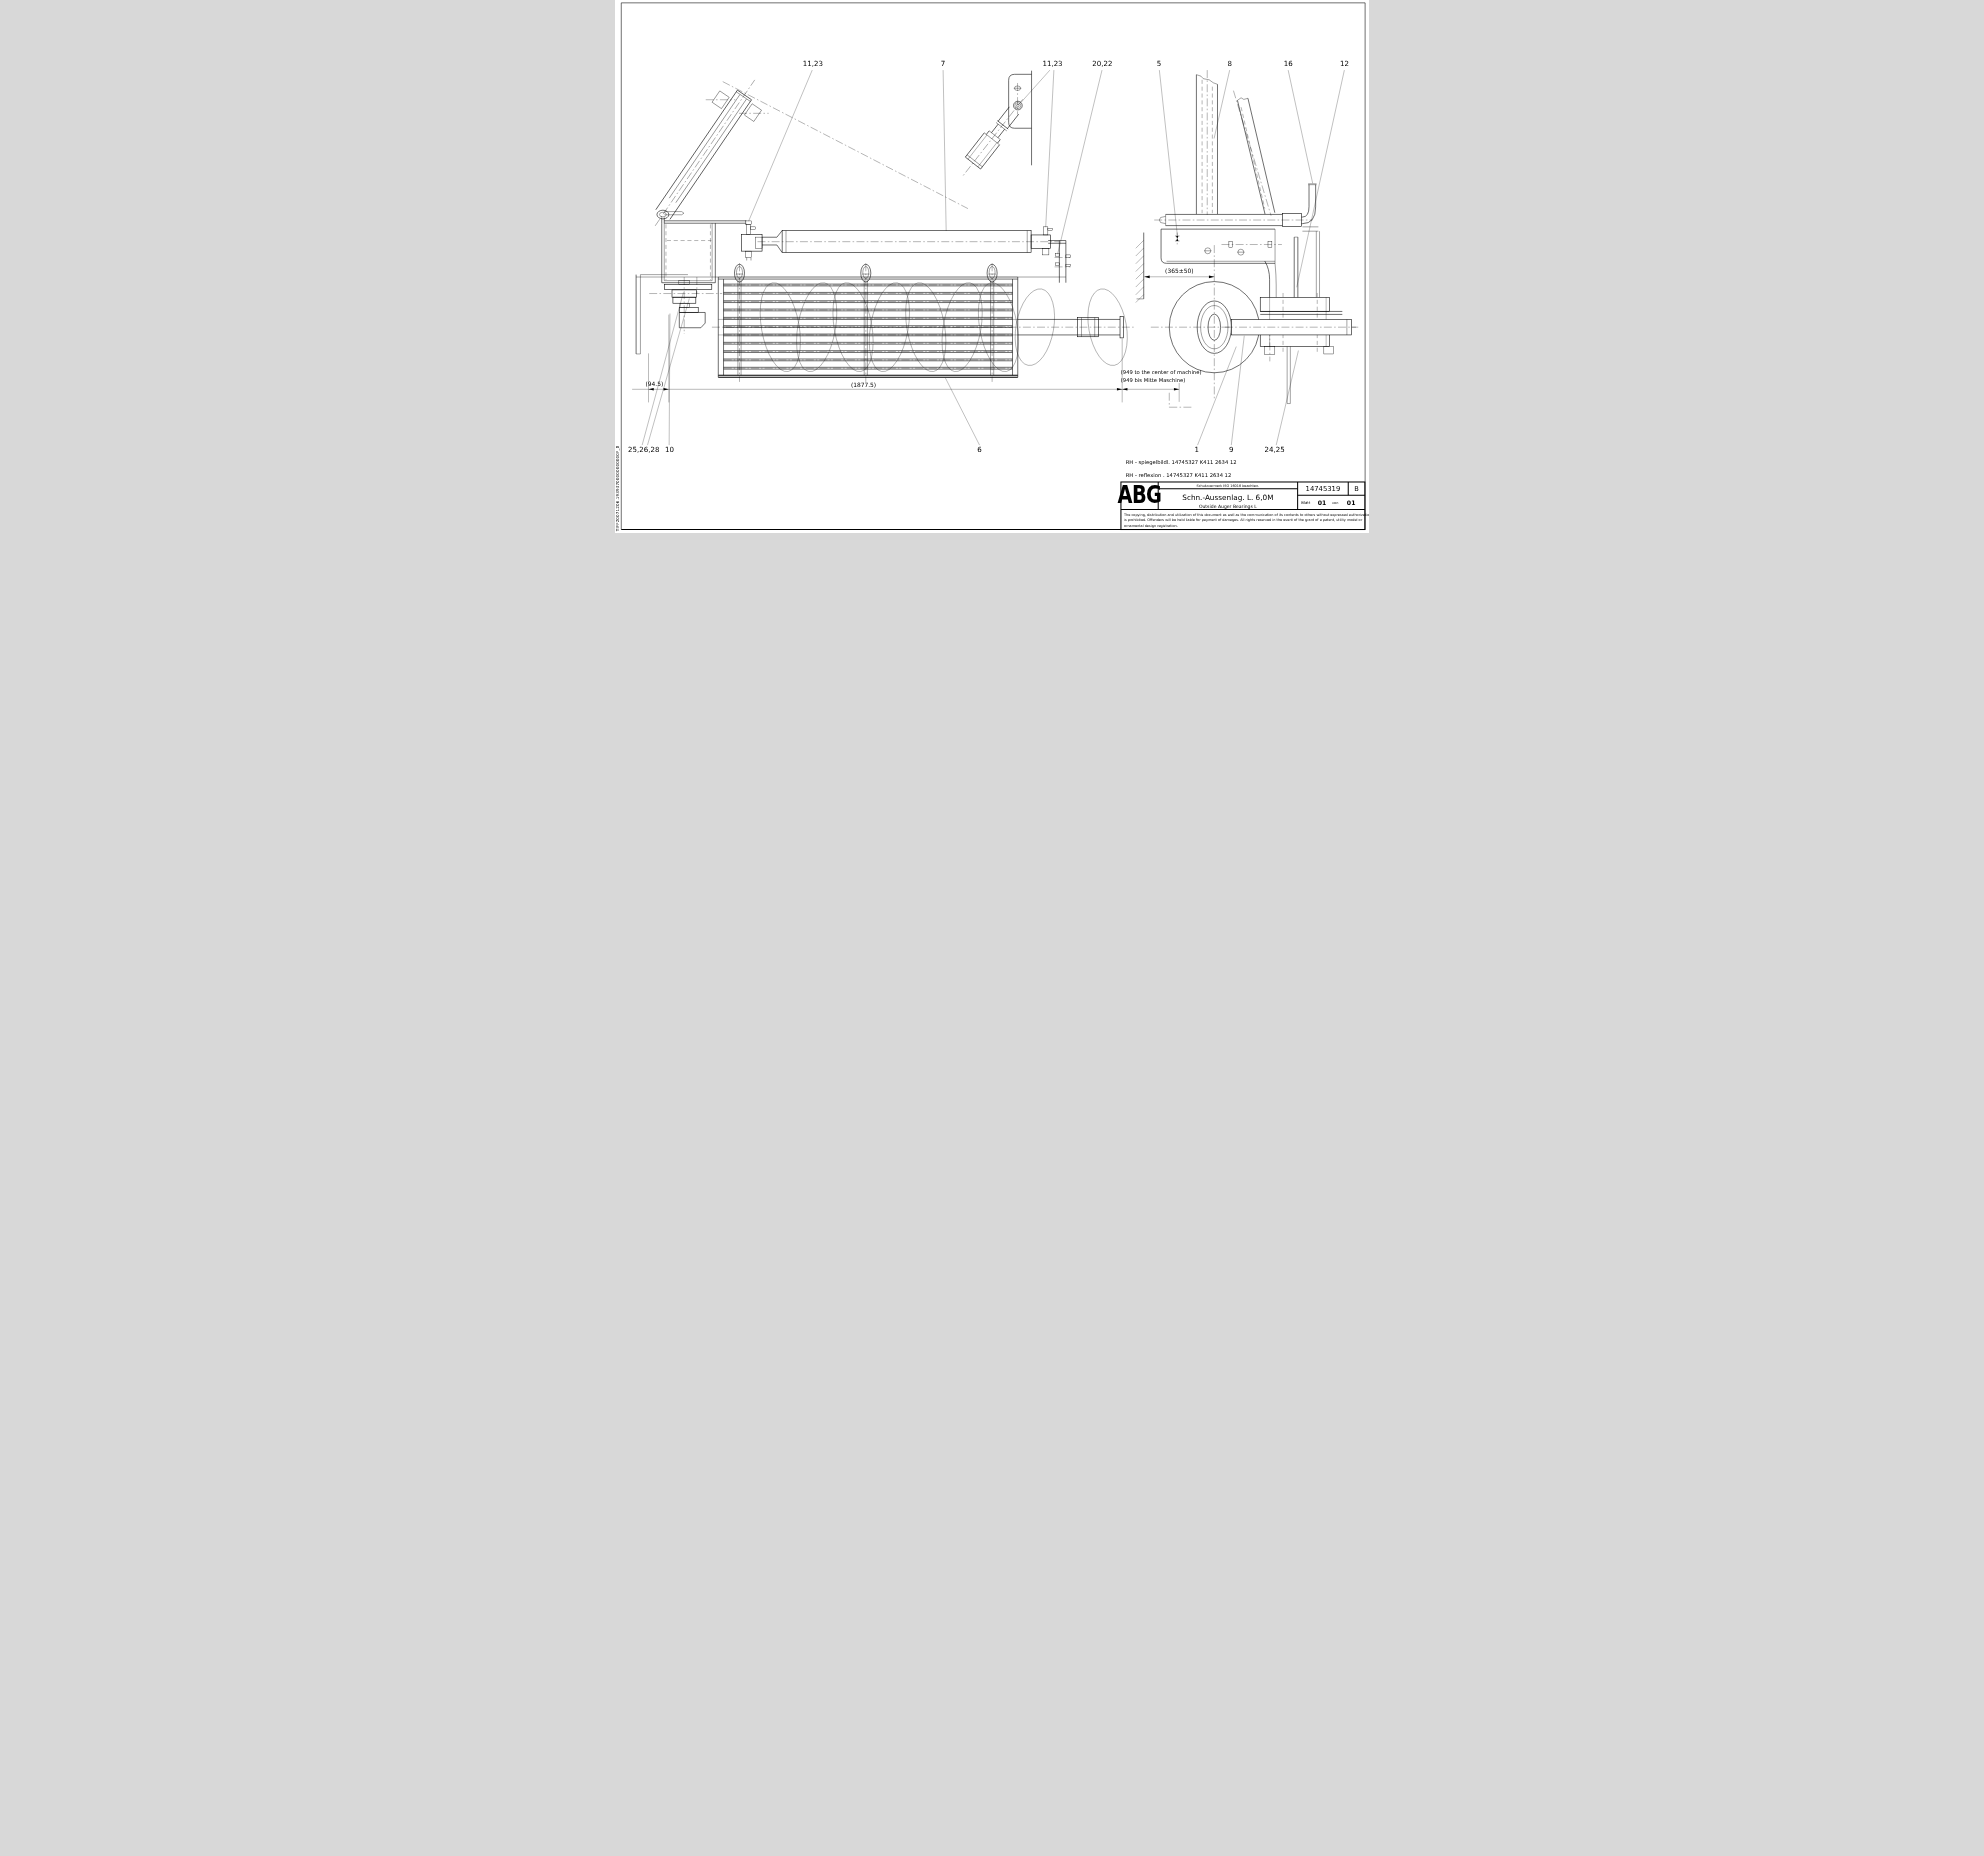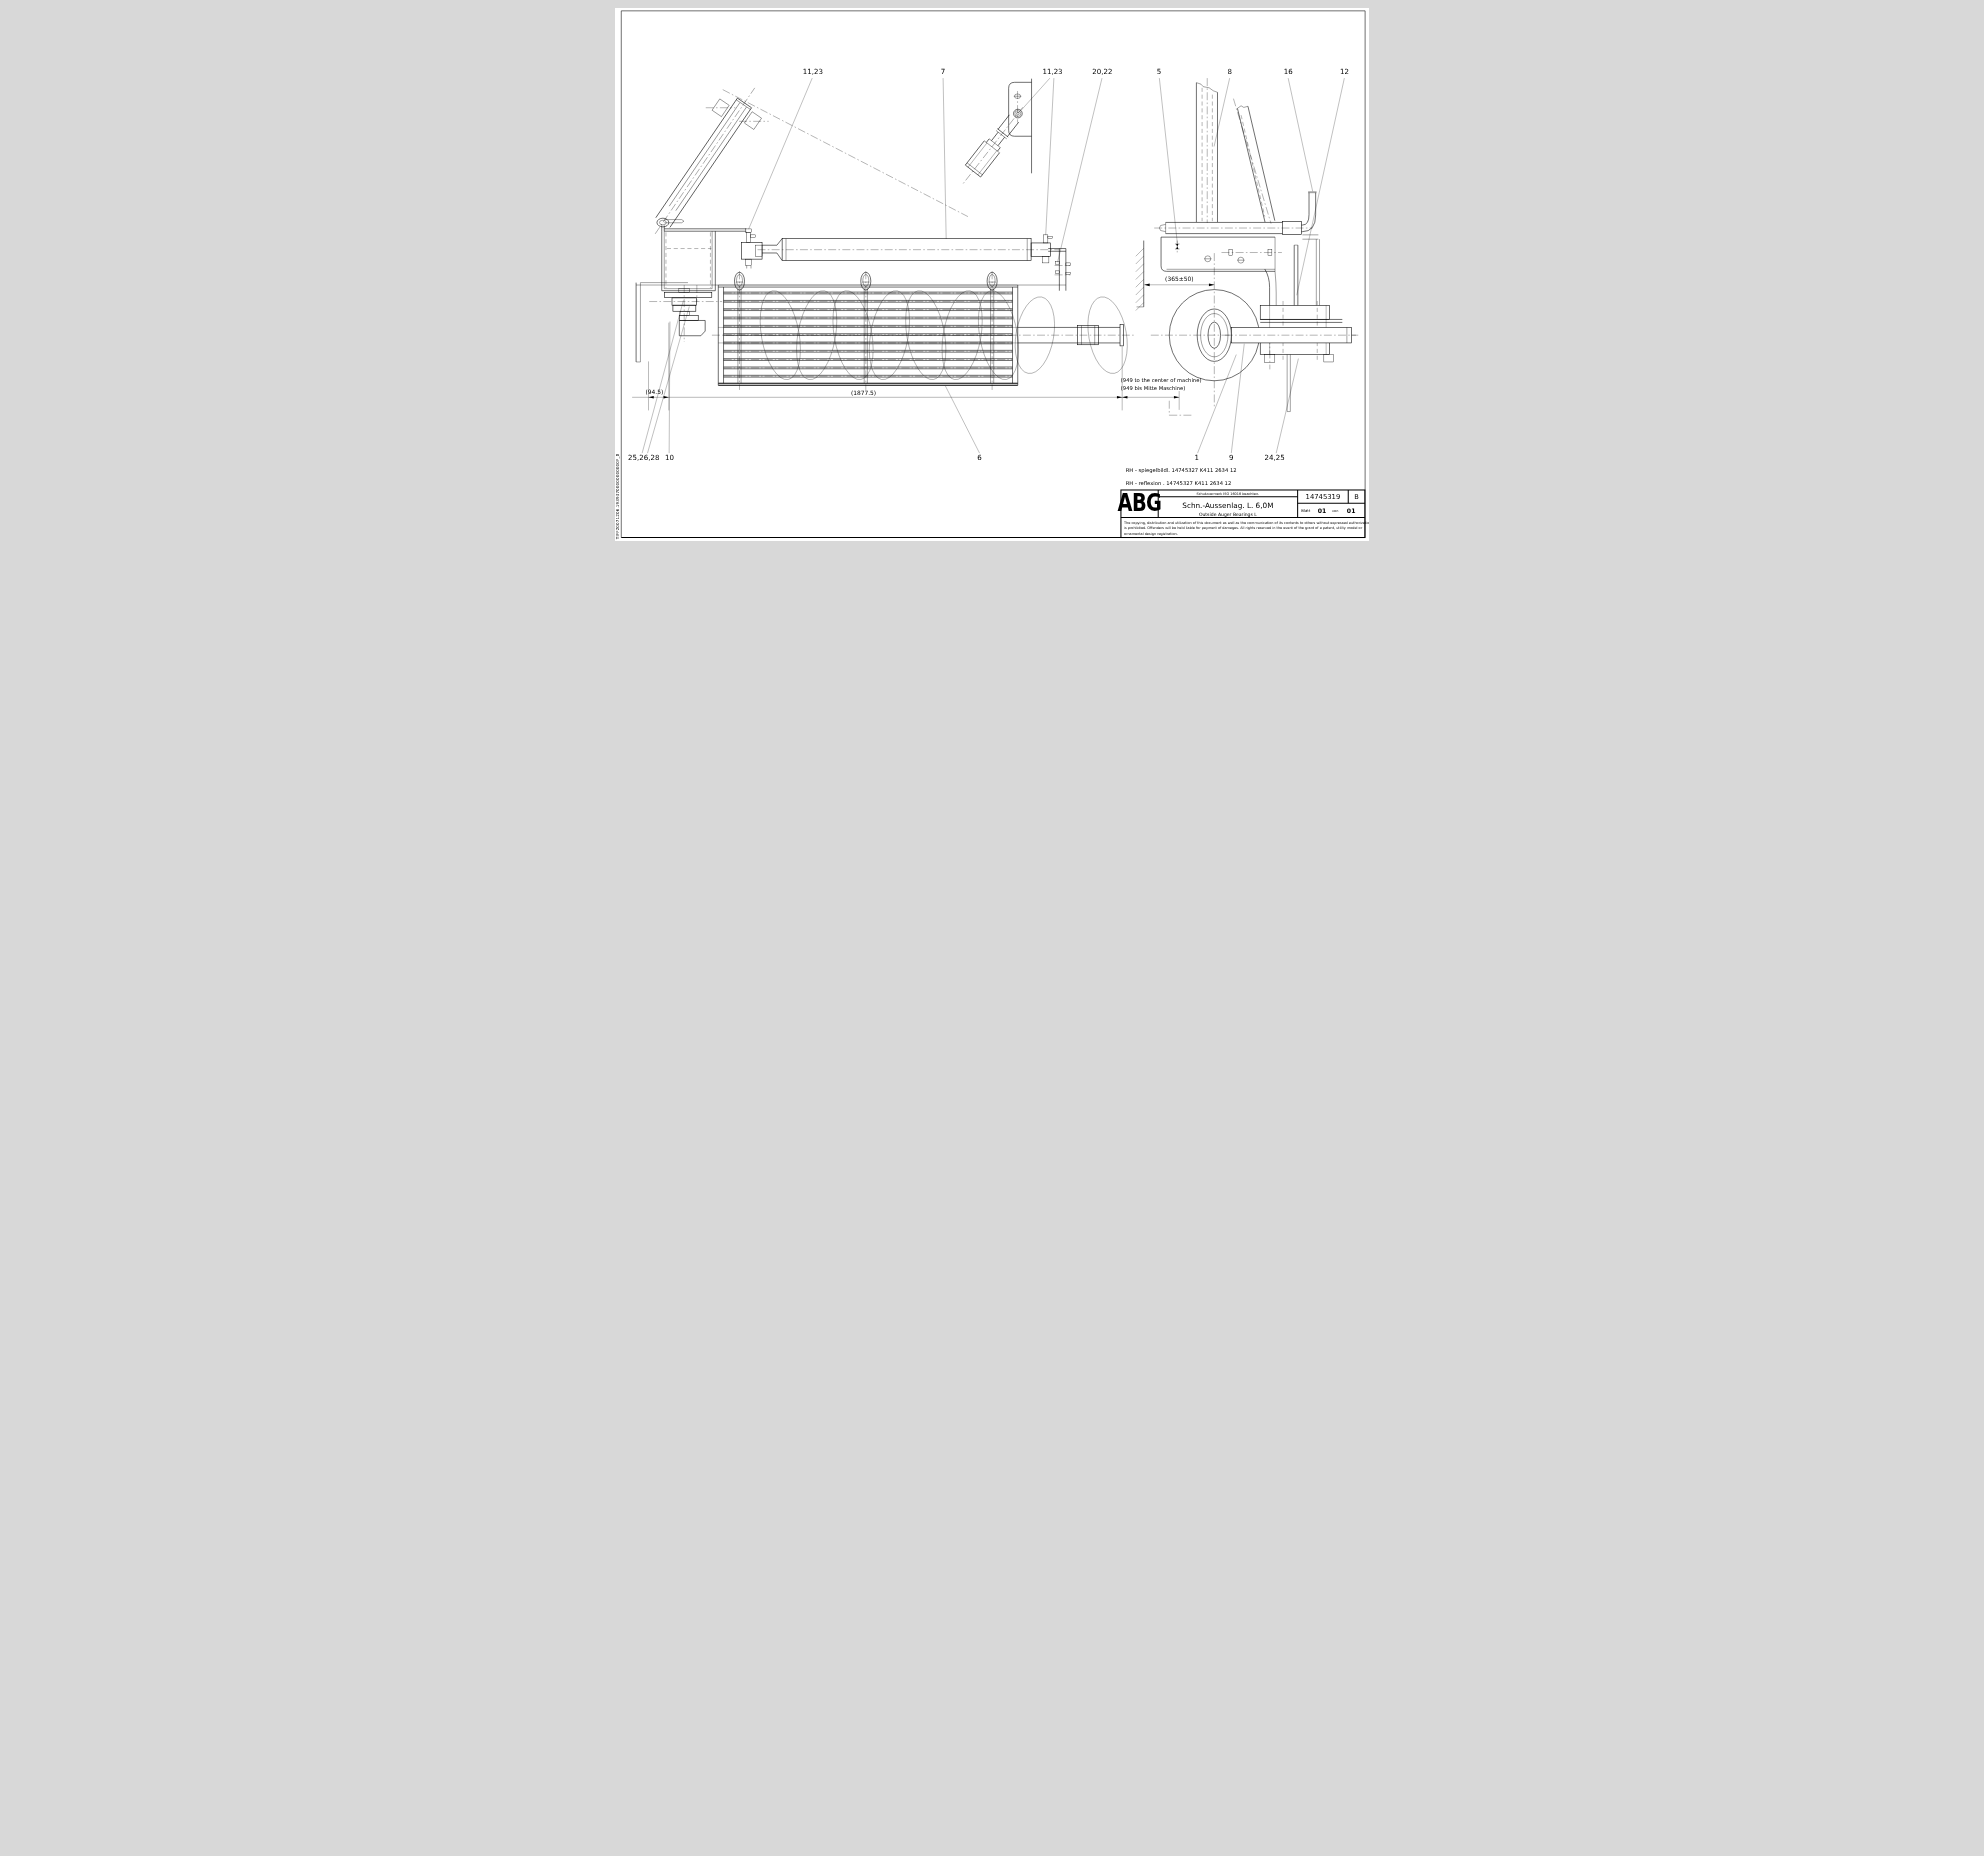--- a/index.html
+++ b/index.html
@@ -1,16 +1,16 @@
 <!DOCTYPE html>
 <html style="font-size:6.4px"><head>
 <meta charset="utf-8">
 <style>
   html,body{margin:0;padding:0;background:#d8d8d8;}
-  .sheet{width:100%;max-width:754px;margin:8px auto;background:#fca5a5;}
+  .sheet{width:100%;max-width:754px;margin:0 auto;background:#fca5a5;}
   svg{display:block;width:100%;height:auto;background:#fff;}
   svg *{vector-effect:none;}
   .t8{stroke:#000;stroke-width:9;fill:none;}
   .t45{stroke:#000;stroke-width:5;fill:none;}
   .t3{stroke:#000;stroke-width:3.2;fill:none;}
   .t22{stroke:#000;stroke-width:2.4;fill:none;}
   .ld{stroke:#000;stroke-width:2.2;fill:none;}
   .cl{stroke:#000;stroke-width:2.6;fill:none;stroke-dasharray:70 20 14 20;}
   .hid{stroke:#000;stroke-width:2.6;fill:none;stroke-dasharray:36 24;}
   .slatd{stroke:#000;stroke-width:2.6;fill:none;stroke-dasharray:72 18 12 18;}

